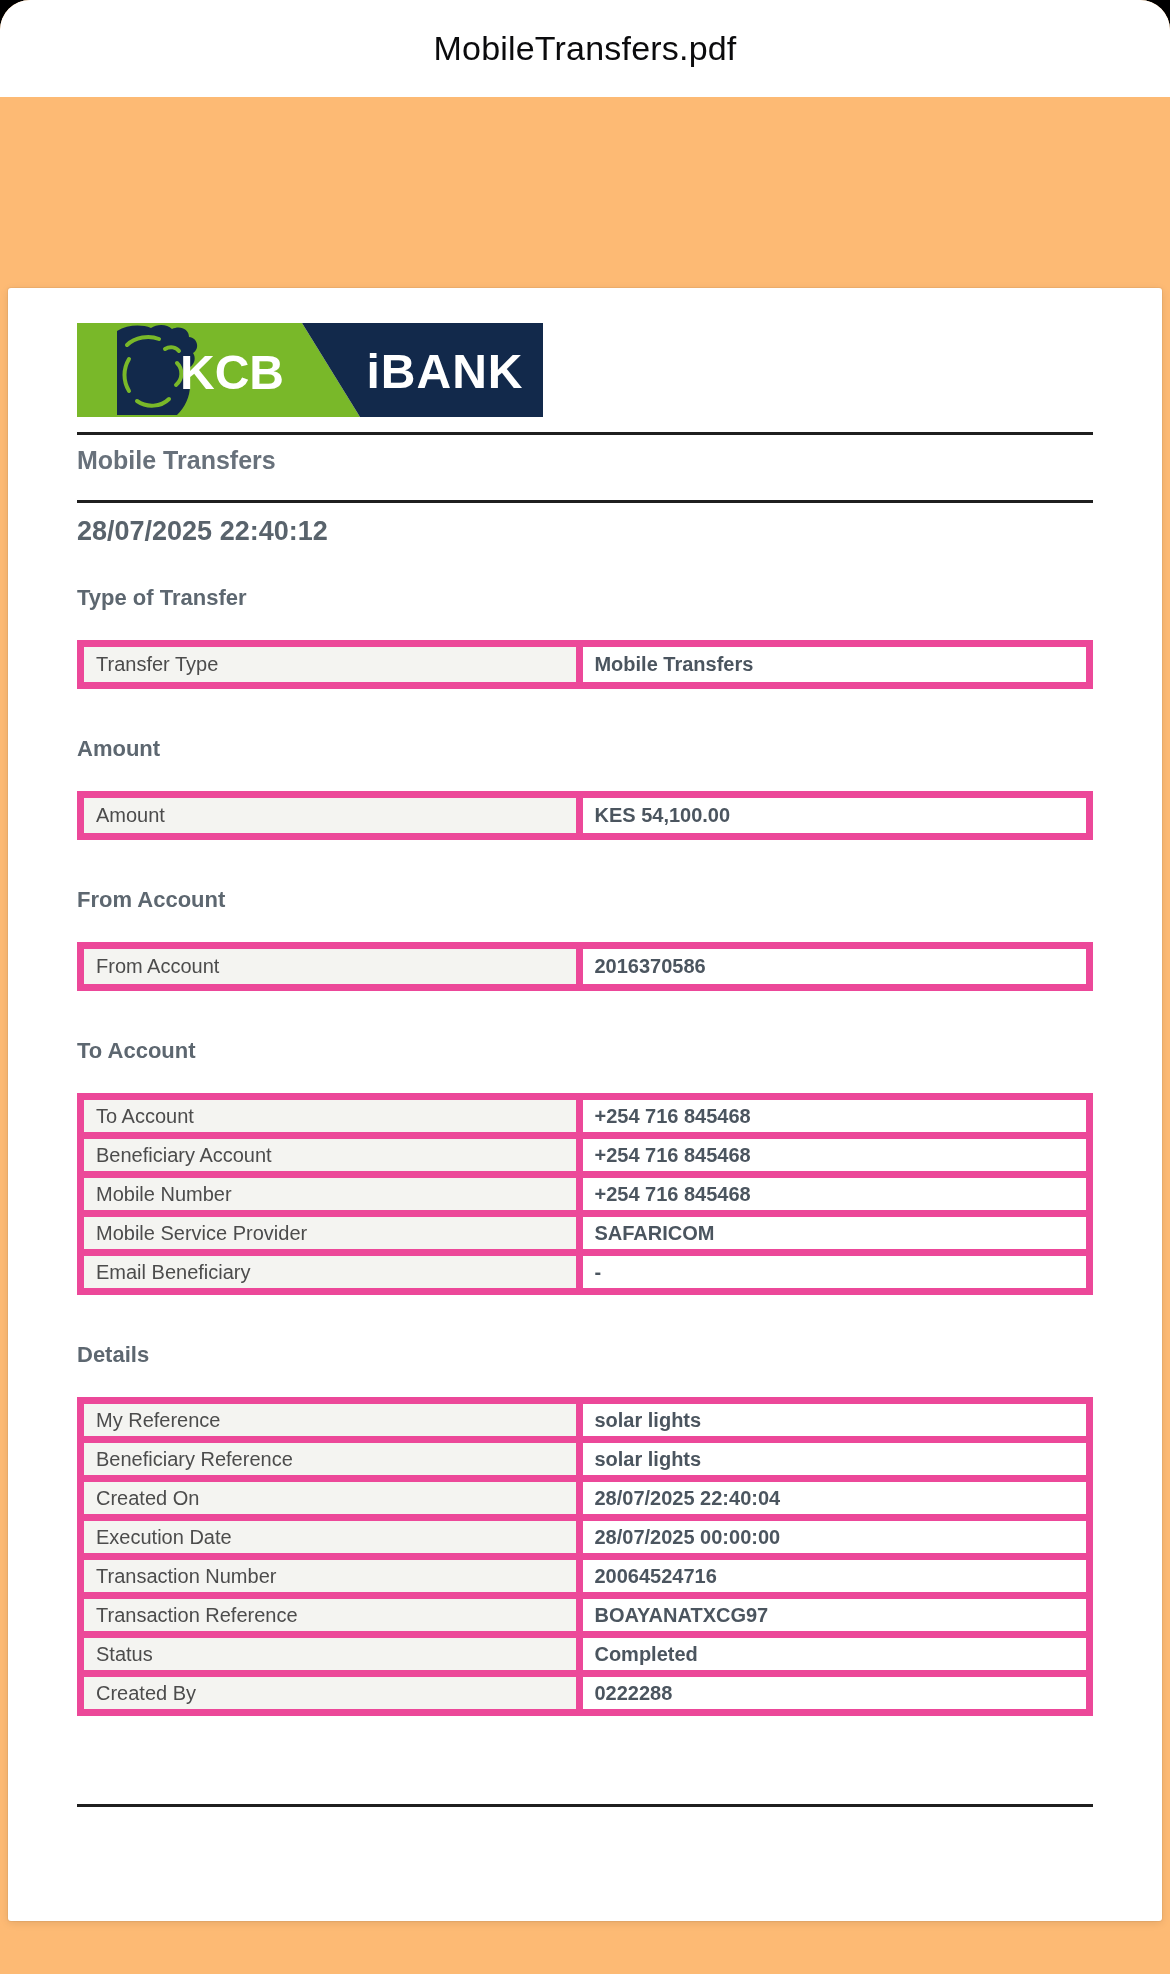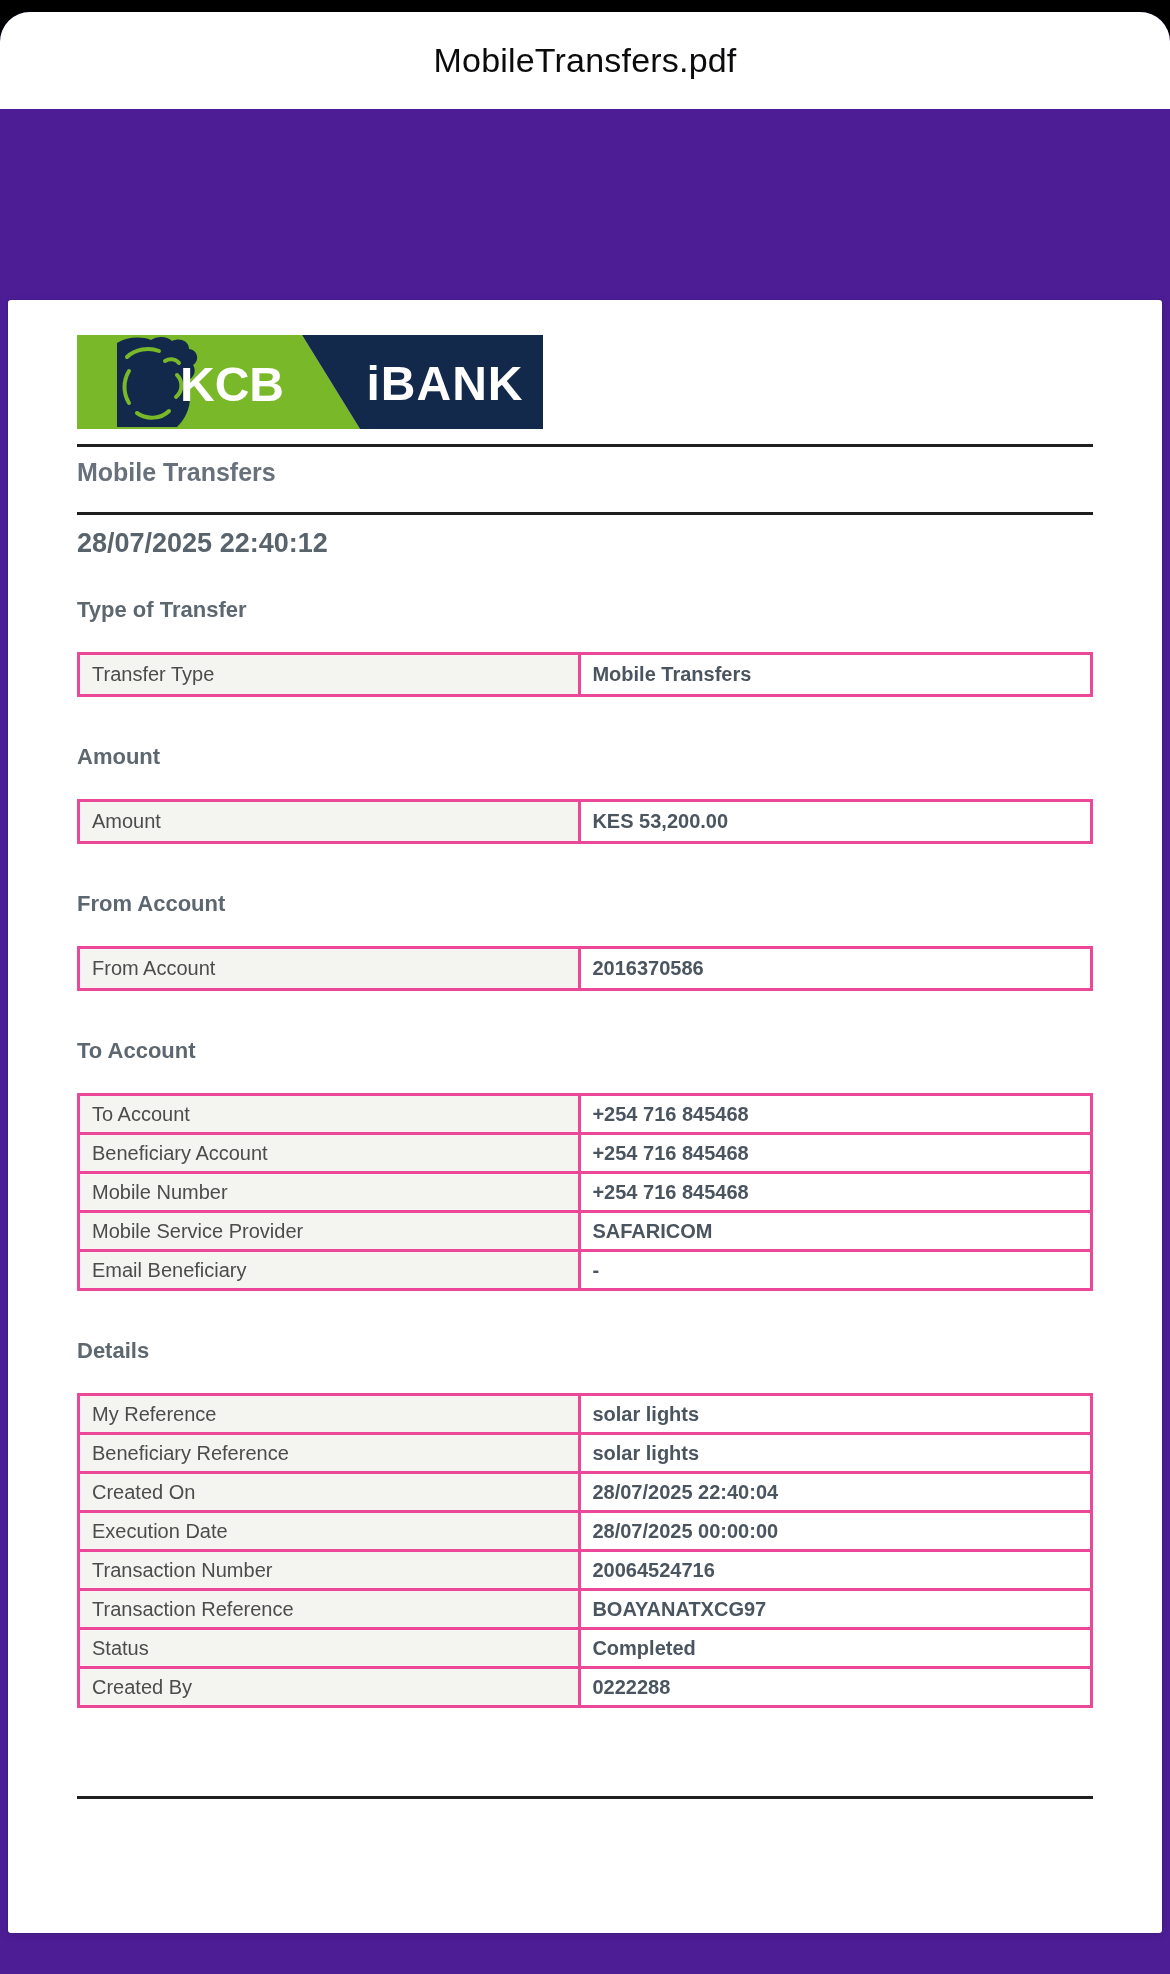--- a/index.html
+++ b/index.html
@@ -1,40 +1,40 @@
 <!DOCTYPE html>
 <html><head>
 <meta charset="utf-8">
 <style>
   * { margin:0; padding:0; box-sizing:border-box; }
   html,body { width:1170px; height:1974px; background:#000; overflow:hidden;
               font-family:"Liberation Sans","DejaVu Sans",sans-serif; }
   .sheet { position:absolute; inset:0; border-radius:30px 30px 0 0; overflow:hidden;
-           background:#4c1d95;margin-top:12px; }
+           background:#fdba74; }
   .titlebar { height:97px; background:#ffffff; display:flex; align-items:center;
               justify-content:center; }
   .titlebar .title { font-size:34px; font-weight:500; color:#0b0b0d; letter-spacing:.2px; }
   .viewer { position:relative; height:1960px; }
   .page-card { position:absolute; left:8px; right:8px; top:191px; height:1633px;
                background:#ffffff; border-radius:3px;
                box-shadow:0 0 0 1px rgba(0,0,0,.045), 0 2px 8px rgba(0,0,0,.10);
                padding:35px 69px 0 69px; }
   .logo-svg { display:block; width:466px; height:94px; }
   .rule { height:3px; background:#1f1f1f; border:none; }
   .rule-top { margin-top:15px; }
   .doc-title { margin-top:10px; font-size:25px; line-height:30px; font-weight:bold;
                color:#68717b; }
   .rule-mid { margin-top:25px; }
   .doc-date { margin-top:15px; font-size:27px; line-height:26px; font-weight:bold;
               color:#59636c; }
   .section-heading { margin-top:46px; font-size:22px; line-height:28px; font-weight:bold;
                      color:#5d6770; }
   .section:first-child .section-heading { margin-top:40px; }
   .kv-table { margin-top:28px; width:100%; border-collapse:collapse; }
-  .kv-table td { border:3px solid #ec4899; font-size:20px; height:39px;
+  .kv-table td { border:7px solid #ec4899; font-size:20px; height:39px;
                  vertical-align:middle; }
   .kv-table.single td { height:42px; }
   .kv-table td.label { background:#f4f4f1; width:49.5%; color:#4c4c4c;
                        font-weight:normal; padding:0 12px; }
   .kv-table td.value { background:#ffffff; color:#4b555f; font-weight:bold;
                        padding:0 11px; }
   .rule-bottom { margin-top:88px; }
 </style>
 </head>
 <body>
@@ -86,21 +86,21 @@
 </tbody>
     </table>
   </div>
 
   <div class="section">
     <div class="section-heading">Amount</div>
     <table class="kv-table single">
       <tbody>
   <tr>
     <td class="label">Amount</td>
-    <td class="value">KES 53,200.00</td>
+    <td class="value">KES 54,100.00</td>
   </tr>
 </tbody>
     </table>
   </div>
 
   <div class="section">
     <div class="section-heading">From Account</div>
     <table class="kv-table single">
       <tbody>
   <tr>

